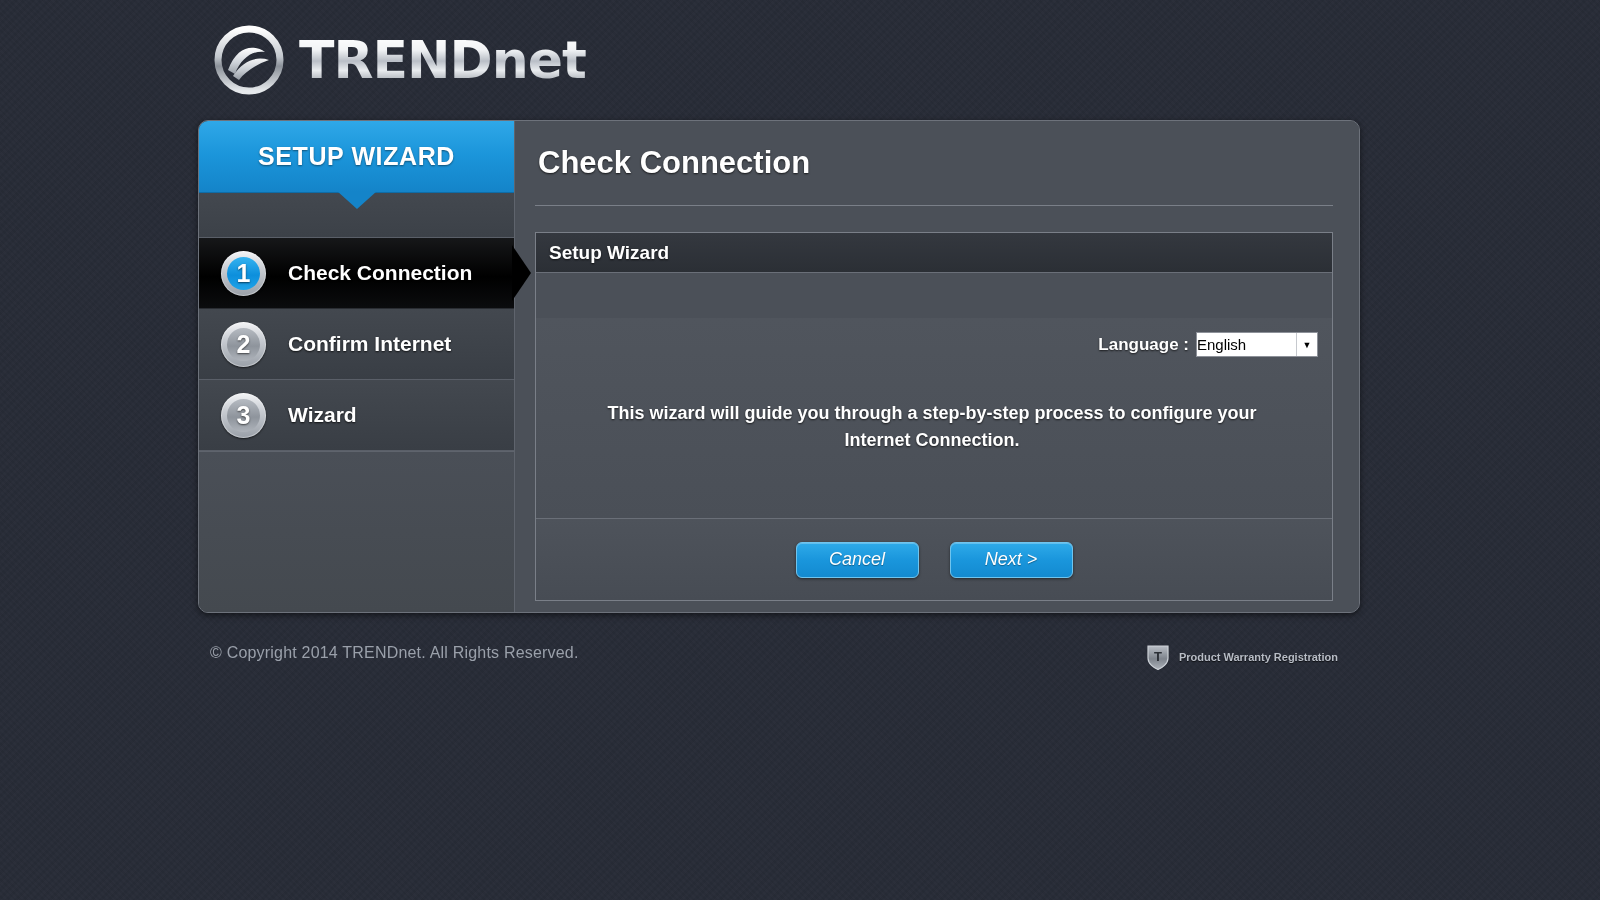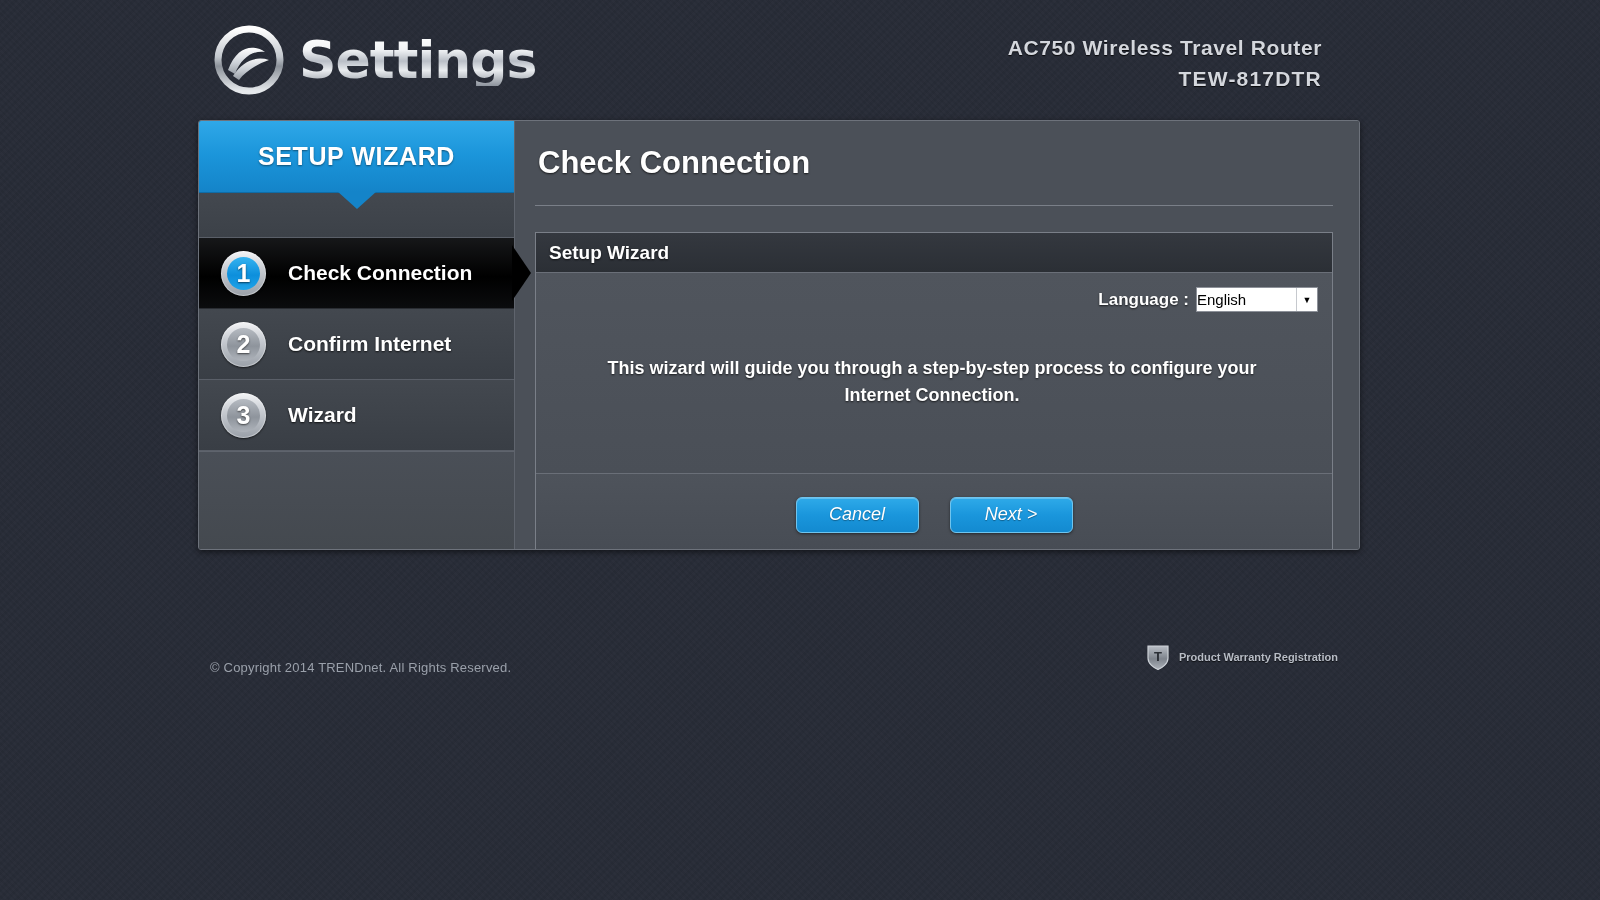--- a/index.html
+++ b/index.html
@@ -71,24 +71,24 @@
     line-height: 1.55;
     text-shadow: 0 1px 1px rgba(0,0,0,0.8);
   }
 
   
   #main-frame {
     position: absolute;
     left: 198px;
     top: 120px;
     width: 1162px;
-    height: 430px;
+    height: 493px;
     background: #4b5058;
     border: 1px solid #6d727b;
-    border-radius: 3px;
+    border-radius: 10px;
     box-shadow: 0 2px 6px rgba(0,0,0,0.55);
     display: flex;
     overflow: hidden;
   }
 
   
   #sidebar {
     width: 316px;
     flex: 0 0 316px;
     position: relative;
@@ -241,20 +241,21 @@
     font-weight: bold;
     color: #ffffff;
     text-shadow: 0 1px 2px rgba(0,0,0,0.7);
   }
 
   #panel-body {
     background: linear-gradient(180deg, #50555d 0%, #4a4f57 100%);
     padding: 14px 14px 0 14px;
     height: 200px;
     position: relative;
+    margin-top: 45px;
   }
 
   #language-row {
     display: flex;
     align-items: center;
     justify-content: flex-end;
     gap: 7px;
   }
   #language-label {
     font-size: 17px;
@@ -332,22 +333,22 @@
   #footer {
     position: absolute;
     left: 198px;
     top: 636px;
     width: 1162px;
     height: 50px;
   }
   #copyright {
     position: absolute;
     left: 12px;
-    top: 24px;
-    font-size: 13px;
+    top: 8px;
+    font-size: 16px;
     color: #9aa0aa;
     letter-spacing: 0.2px;
   }
   #warranty-block {
     position: absolute;
     right: 22px;
     top: 8px;
     display: flex;
     align-items: center;
     gap: 10px;
@@ -377,27 +378,23 @@
         <linearGradient id="swooshGrad" x1="0" y1="0" x2="0" y2="1">
           <stop offset="0%" stop-color="#ffffff"></stop>
           <stop offset="55%" stop-color="#cfd4da"></stop>
           <stop offset="100%" stop-color="#9aa0a8"></stop>
         </linearGradient>
       </defs>
       <circle cx="36" cy="36" r="31" fill="none" stroke="url(#ringGrad)" stroke-width="7"></circle>
       <path d="M15 46 C 24 22, 40 20, 52 28 C 40 26, 28 34, 22 50 Z" fill="url(#swooshGrad)"></path>
       <path d="M20 52 C 30 36, 44 32, 56 36 C 44 40, 32 48, 26 56 Z" fill="url(#swooshGrad)" opacity="0.95"></path>
     </svg>
-    <div id="logo-word">Settings</div>
+    <div id="logo-word">TRENDnet</div>
   </div>
 
-  <div id="model-block">
-    <div id="model-name">AC750 Wireless Travel Router</div>
-    <div id="model-number">TEW-817DTR</div>
-  </div>
 
 </div>
 
 <div id="main-frame">
 
   <div id="sidebar">
 
     <div id="wizard-tab">
       <span id="wizard-tab-label">SETUP WIZARD</span>
       <span id="wizard-tab-notch"></span>

